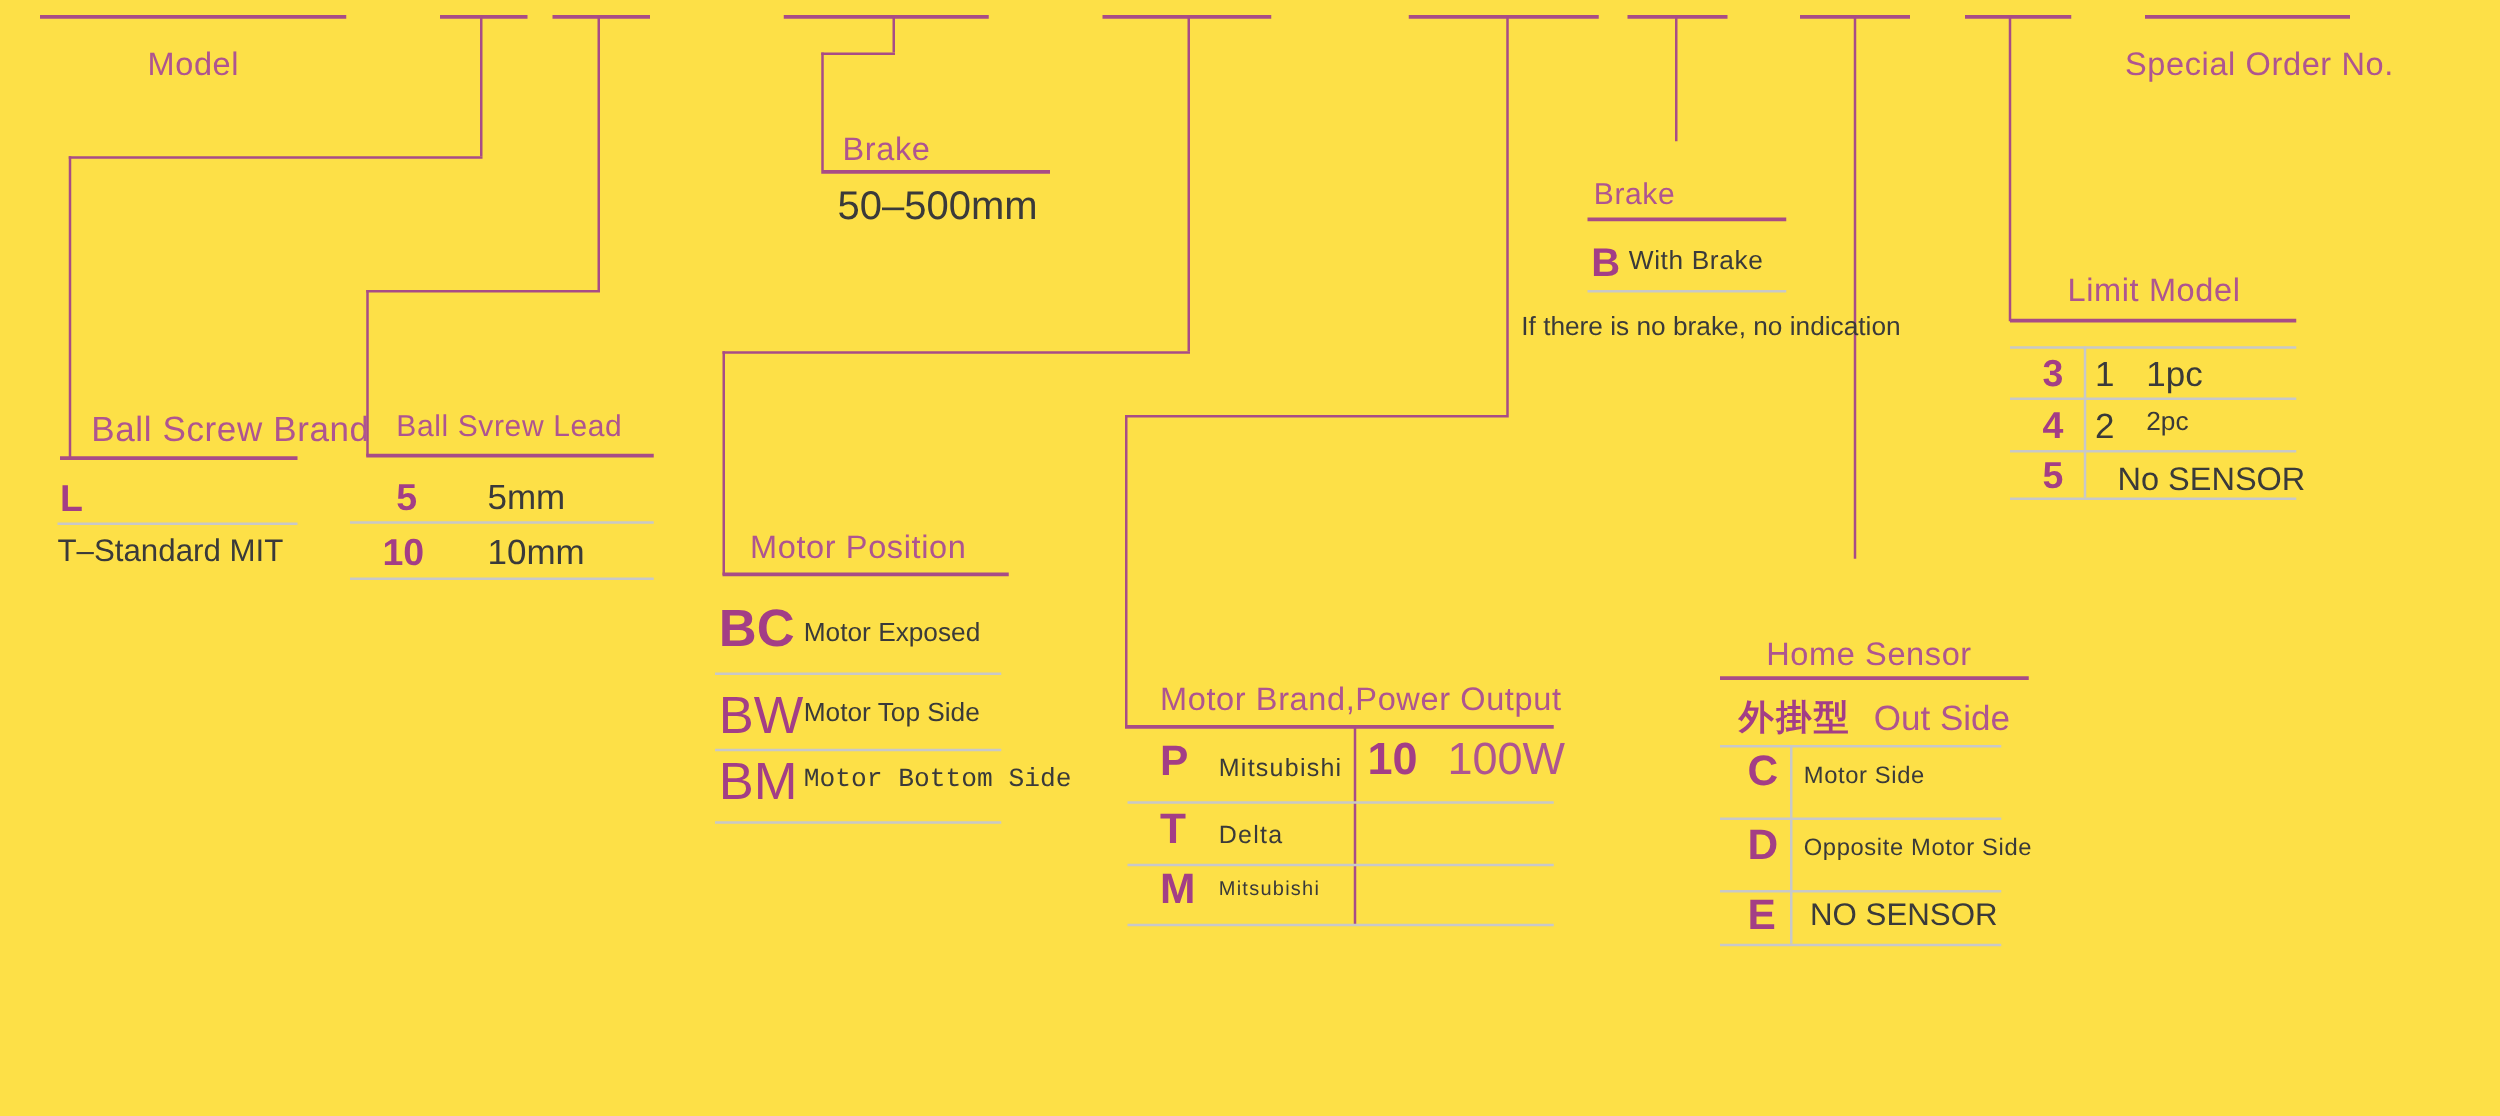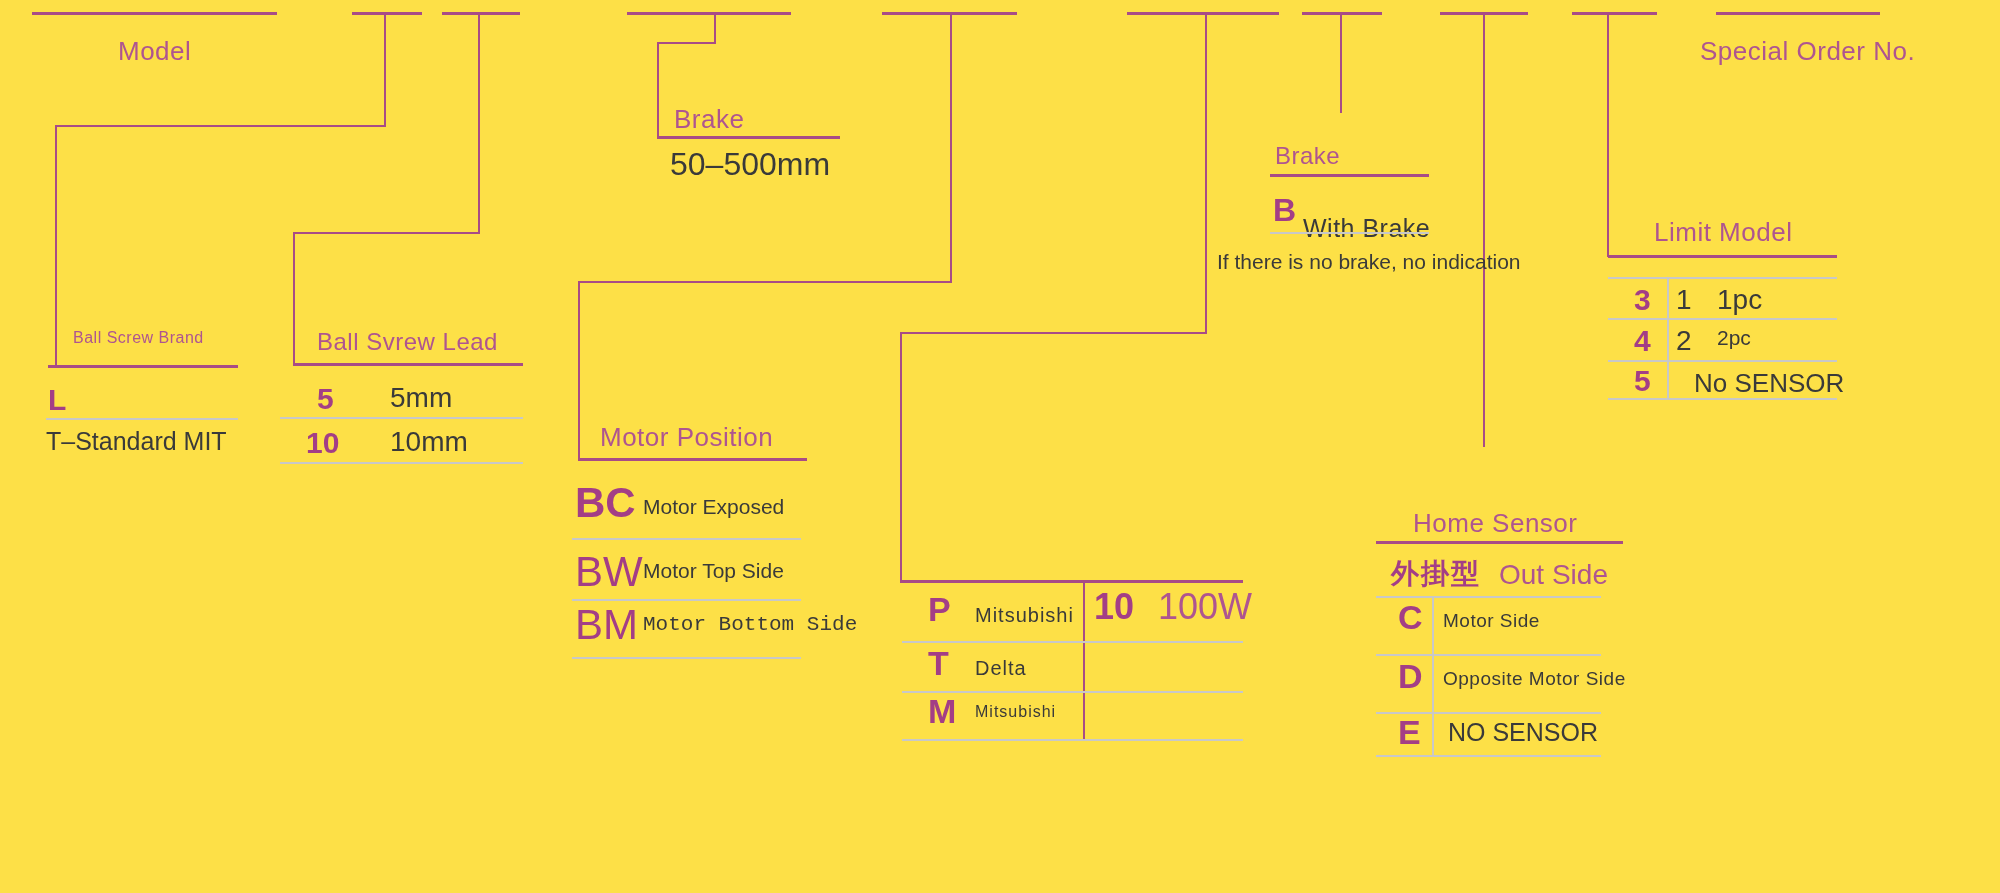--- a/index.html
+++ b/index.html
@@ -65,21 +65,21 @@
   <div class="vline" style="left:1205px;top:13px;height:319px;"></div>
   <div class="hline" style="left:900px;top:332px;width:307px;"></div>
   <div class="vline" style="left:900px;top:332px;height:250px;"></div>
 
   <div class="vline" style="left:1340px;top:13px;height:100px;"></div>
   <div class="vline" style="left:1483px;top:13px;height:434px;"></div>
   <div class="vline" style="left:1607px;top:13px;height:244px;"></div>
 
   <span class="t label" style="left:118px;top:38px;">Model</span>
 
-  <span class="t label" style="left:73px;top:330px;font-size:16px;">Ball Screw Brand</span>
+  <span class="t label" style="left:73px;top:330px;font-size:28px;">Ball Screw Brand</span>
   <div class="mrule" style="left:48px;top:365px;width:190px;"></div>
   <span class="t code-sm" style="left:48px;top:385px;">L</span>
   <div class="grule" style="left:46px;top:418px;width:192px;"></div>
   <span class="t val" style="left:46px;top:429px;font-size:25px;">T–Standard MIT</span>
 
   <span class="t label" style="left:317px;top:330px;font-size:24px;">Ball Svrew Lead</span>
   <div class="mrule" style="left:293px;top:363px;width:230px;"></div>
   <div>
     <span class="t code-sm" style="left:317px;top:384px;">5</span>
     <span class="t val" style="left:390px;top:384px;font-size:28px;">5mm</span>
@@ -106,20 +106,21 @@
     <span class="t code-big-reg" style="left:575px;top:551px;">BW</span>
     <span class="t val" style="left:643px;top:560px;font-size:21px;">Motor Top Side</span>
   </div>
   <div class="grule" style="left:572px;top:599px;width:229px;"></div>
   <div>
     <span class="t code-big-reg" style="left:575px;top:604px;">BM</span>
     <span class="t val" style="left:643px;top:614px;font-size:21px;font-family:Liberation Mono, monospace;">Motor Bottom Side</span>
   </div>
   <div class="grule" style="left:572px;top:657px;width:229px;"></div>
 
+  <span class="t label" style="left:928px;top:546px;">Motor Brand,Power Output</span>
   <div class="mrule" style="left:900px;top:580px;width:343px;"></div>
   <div class="mvline" style="left:1083px;top:580px;height:160px;"></div>
   <div>
     <span class="t code-letter" style="left:928px;top:592px;">P</span>
     <span class="t val" style="left:975px;top:605px;font-size:20px;letter-spacing:1px;">Mitsubishi</span>
     <span class="t" style="left:1094px;top:589px;font-size:36px;font-weight:bold;color:var(--magenta-bold);">10</span>
     <span class="t" style="left:1158px;top:589px;font-size:36px;color:var(--magenta-label);">100W</span>
   </div>
   <div class="grule" style="left:902px;top:641px;width:341px;"></div>
   <div>
@@ -129,21 +130,21 @@
   <div class="grule" style="left:902px;top:691px;width:341px;"></div>
   <div>
     <span class="t code-letter" style="left:928px;top:694px;">M</span>
     <span class="t val" style="left:975px;top:704px;font-size:16px;letter-spacing:1px;">Mitsubishi</span>
   </div>
   <div class="grule" style="left:902px;top:739px;width:341px;"></div>
 
   <span class="t label" style="left:1275px;top:144px;font-size:24px;">Brake</span>
   <div class="mrule" style="left:1270px;top:174px;width:159px;"></div>
   <span class="t code-letter" style="left:1273px;top:194px;font-size:32px;">B</span>
-  <span class="t val" style="left:1303px;top:216px;font-size:25px;letter-spacing:0.5px;">With Brake</span>
+  <span class="t val" style="left:1303px;top:198px;font-size:21px;letter-spacing:0.5px;">With Brake</span>
   <div class="grule" style="left:1270px;top:232px;width:159px;"></div>
   <span class="t val" style="left:1217px;top:251px;font-size:21px;">If there is no brake, no indication</span>
 
   <span class="t label" style="left:1413px;top:510px;">Home Sensor</span>
   <div class="mrule" style="left:1376px;top:541px;width:247px;"></div>
   <span class="t cjk" style="left:1391px;top:560px;">外掛型</span>
   <span class="t" style="left:1499px;top:561px;font-size:28px;color:var(--magenta-label);">Out Side</span>
   <div class="grule" style="left:1376px;top:596px;width:225px;"></div>
   <div class="gvline" style="left:1432px;top:596px;height:159px;"></div>
   <div>

